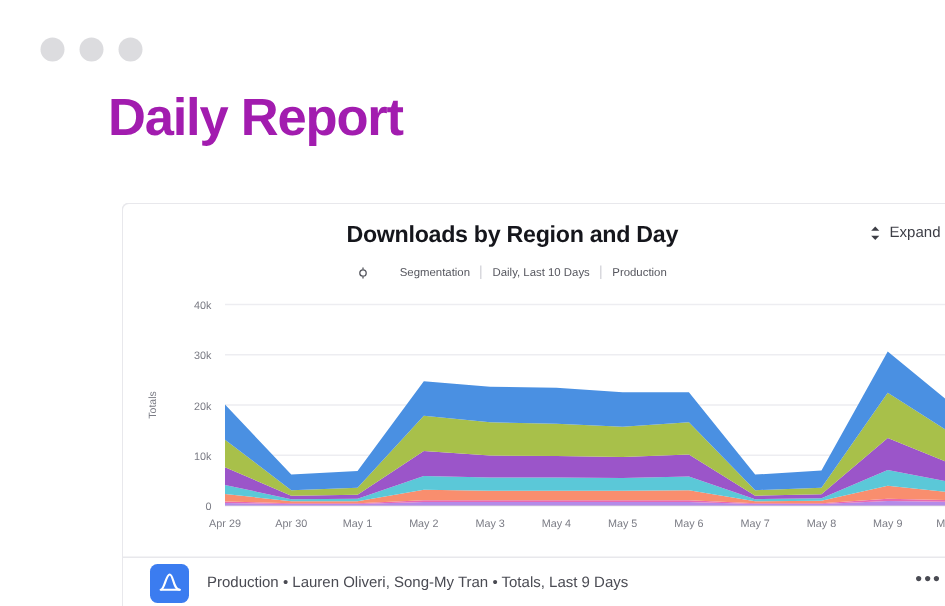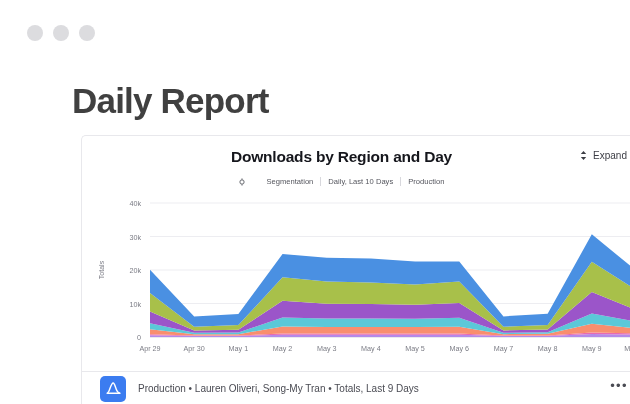--- a/index.html
+++ b/index.html
@@ -38,26 +38,26 @@
     background: #dcdcdf;
   }
   .dot.d1 { left: 27px; }
   .dot.d2 { left: 53px; }
   .dot.d3 { left: 79px; }
 
   
   .page-title {
     position: absolute;
     left: 72px;
-    top: 80px;
+    top: 58px;
     font-size: 35px;
     line-height: 42px;
     font-weight: 700;
     letter-spacing: -0.8px;
-    color: #404040;
+    color: #a21caf;
   }
 
   
   .card {
     position: absolute;
     left: 81px;
     top: 135px;
     width: 560px;
     height: 269px;
     background: #ffffff;

